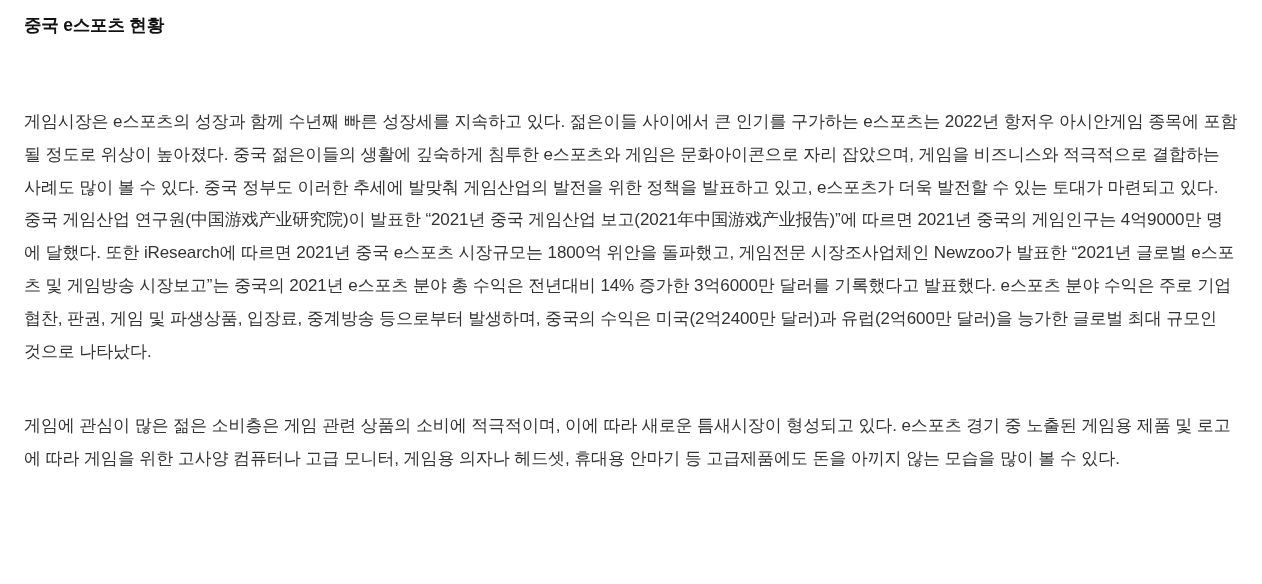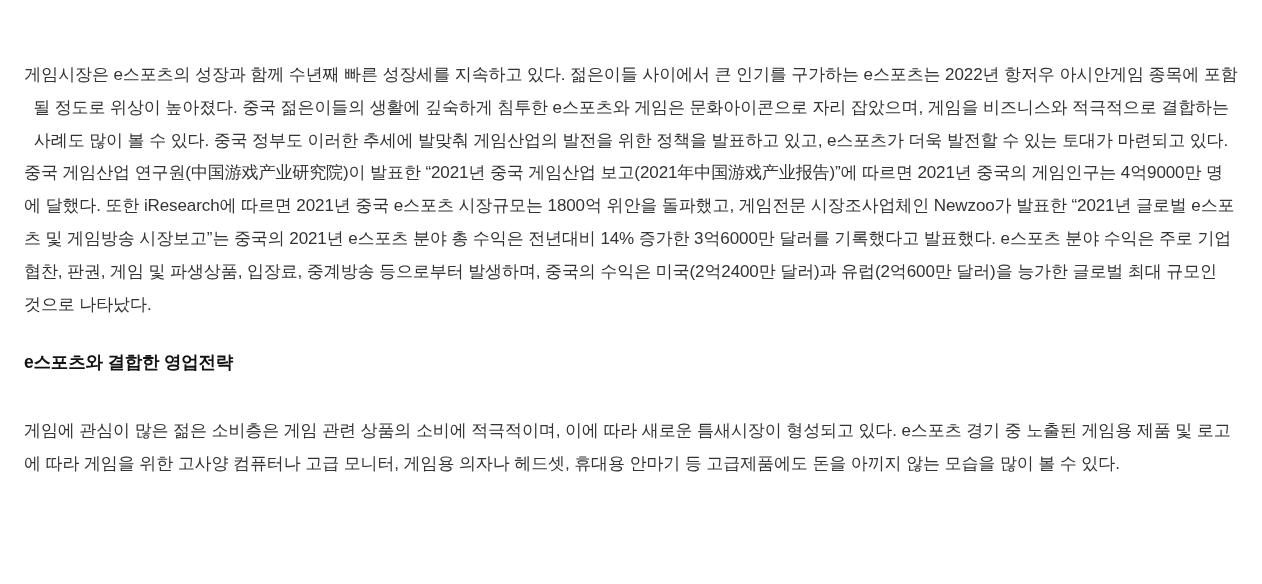--- a/index.html
+++ b/index.html
@@ -29,32 +29,32 @@
     font-size: 17.5px;
     font-weight: 700;
     color: #121212;
     line-height: 22px;
     letter-spacing: -0.2px;
   }
   .doc-paragraph {
     margin: 0;
     letter-spacing: -0.1px;
   }
-  #para1 { margin-top: 45px; text-align: center; }
+  #para1 { margin-top: 70px; }
   #para2 { }
   #para3 { margin-top: 25px; }
   #heading2 { margin-top: 30px; }
   #para4 { margin-top: 42px; }
 </style>
 </head>
 <body>
 
 <main class="document">
+  <h3 class="doc-heading" id="heading1">중국 e스포츠 현황</h3>
 
   <p class="doc-paragraph" id="para1">게임시장은 e스포츠의 성장과 함께 수년째 빠른 성장세를 지속하고 있다. 젊은이들 사이에서 큰 인기를 구가하는 e스포츠는 2022년 항저우 아시안게임 종목에 포함될 정도로 위상이 높아졌다. 중국 젊은이들의 생활에 깊숙하게 침투한 e스포츠와 게임은 문화아이콘으로 자리 잡았으며, 게임을 비즈니스와 적극적으로 결합하는 사례도 많이 볼 수 있다. 중국 정부도 이러한 추세에 발맞춰 게임산업의 발전을 위한 정책을 발표하고 있고, e스포츠가 더욱 발전할 수 있는 토대가 마련되고 있다.</p>
 
   <p class="doc-paragraph" id="para2">중국 게임산업 연구원(中国游戏产业研究院)이 발표한 “2021년 중국 게임산업 보고(2021年中国游戏产业报告)”에 따르면 2021년 중국의 게임인구는 4억9000만 명에 달했다. 또한 iResearch에 따르면 2021년 중국 e스포츠 시장규모는 1800억 위안을 돌파했고, 게임전문 시장조사업체인 Newzoo가 발표한 “2021년 글로벌 e스포츠 및 게임방송 시장보고”는 중국의 2021년 e스포츠 분야 총 수익은 전년대비 14% 증가한 3억6000만 달러를 기록했다고 발표했다. e스포츠 분야 수익은 주로 기업 협찬, 판권, 게임 및 파생상품, 입장료, 중계방송 등으로부터 발생하며, 중국의 수익은 미국(2억2400만 달러)과 유럽(2억600만 달러)을 능가한 글로벌 최대 규모인 것으로 나타났다.</p>
 
 
-  <h3 class="doc-heading" id="heading2">e스포츠와 결합한 영업전략</h3>
 
   <p class="doc-paragraph" id="para4">게임에 관심이 많은 젊은 소비층은 게임 관련 상품의 소비에 적극적이며, 이에 따라 새로운 틈새시장이 형성되고 있다. e스포츠 경기 중 노출된 게임용 제품 및 로고에 따라 게임을 위한 고사양 컴퓨터나 고급 모니터, 게임용 의자나 헤드셋, 휴대용 안마기 등 고급제품에도 돈을 아끼지 않는 모습을 많이 볼 수 있다.</p>
 </main>
 
 </body></html>

